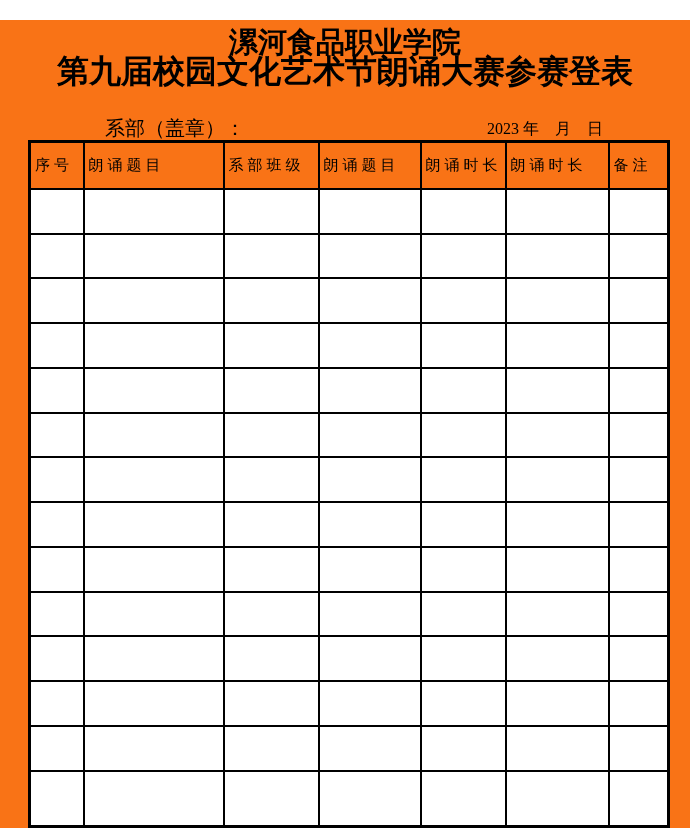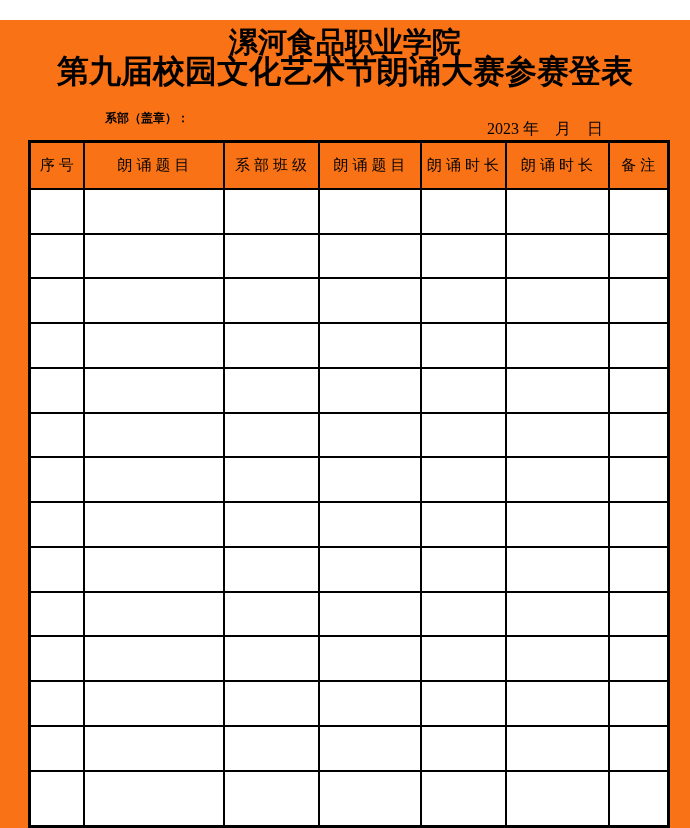--- a/index.html
+++ b/index.html
@@ -31,25 +31,24 @@
     line-height: 36px;
   }
   .title-line2 {
     top: 32px;
     font-size: 32px;
     line-height: 38px;
   }
   .dept-label {
     position: absolute;
     left: 105px;
-    top: 88px;
-    font-size: 12px;
+    top: 98px;
+    font-size: 20px;
     line-height: 20px;
     white-space: nowrap;
-    font-weight: bold;
   }
   .date-label {
     position: absolute;
     left: 487px;
     top: 99px;
     font-size: 16px;
     line-height: 20px;
     white-space: nowrap;
   }
   table.form-table {
@@ -66,21 +65,21 @@
   table.form-table td {
     border: 2px solid #000000;
     padding: 0;
     overflow: hidden;
   }
   table.form-table th {
     font-weight: normal;
     font-size: 15px;
     letter-spacing: 4px;
     padding-left: 4px; 
-    text-align: center;
+    text-align: left;
     vertical-align: middle;
     height: 45px;
     white-space: nowrap;
   }
   table.form-table td {
     background: #ffffff;
   }
   col.c0 { width: 54px; }
   col.c1 { width: 140px; }
   col.c2 { width: 95px; }

